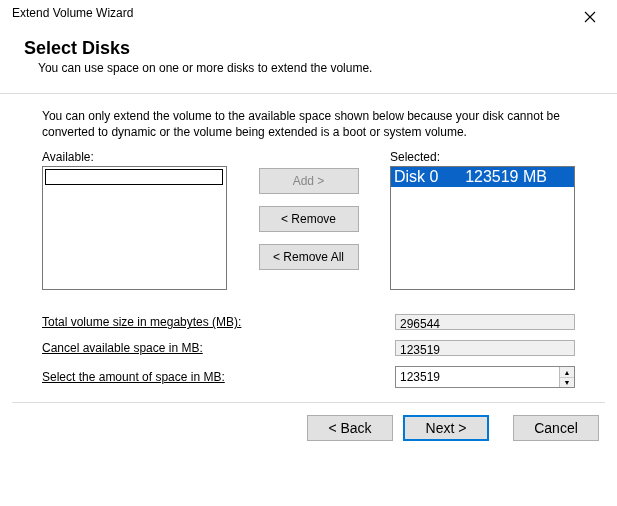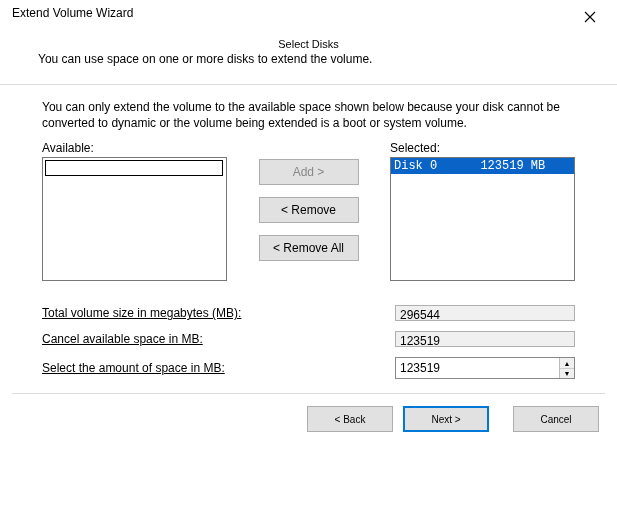--- a/index.html
+++ b/index.html
@@ -33,23 +33,22 @@
       cursor: default;
     }
     .close-btn svg {
       width: 12px;
       height: 12px;
     }
     .header {
       padding: 8px 24px 12px 24px;
     }
     .header-title {
-      font-weight: normal;
-      font-size: 11px;
-      text-align: center;
+      font-weight: bold;
+      font-size: 18px;
     }
     .header-sub {
       padding-left: 14px;
       padding-top: 2px;
     }
     .hr1 {
       border: none;
       border-top: 1px solid #ddd;
       margin-top: 6px;
     }
@@ -85,22 +84,21 @@
       border: 1px solid #000;
       height: 16px;
       width: 178px;
       margin: 0px;
     }
     .selected-item {
       background: #0a64c8;
       color: #fff;
       padding: 1px 3px;
       white-space: pre;
-      font-size: 12px;
-      font-family: Liberation Mono, monospace;
+      font-size: 16px;
     }
     .mid-col {
       flex: 1;
       display: flex;
       flex-direction: column;
       align-items: center;
       padding-top: 18px;
       gap: 12px;
     }
     .mid-btn {
@@ -181,21 +179,21 @@
       justify-content: flex-end;
       padding: 12px 18px;
       gap: 10px;
     }
     .footer-btn {
       width: 86px;
       height: 26px;
       background: #e1e1e1;
       border: 1px solid #adadad;
       font-family: inherit;
-      font-size: 10px;
+      font-size: 14px;
       cursor: default;
     }
     .footer-btn.primary {
       border: 2px solid #0078d7;
       background: #e1e1e1;
     }
     .footer-btn.cancel {
       margin-left: 14px;
     }
   </style>

